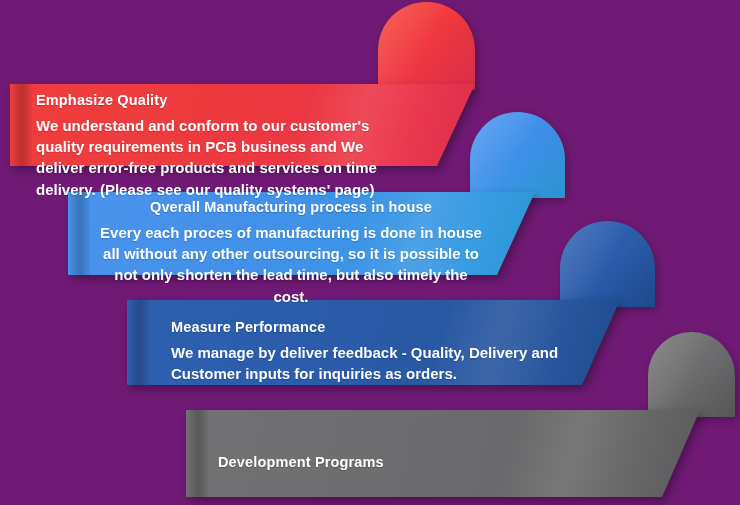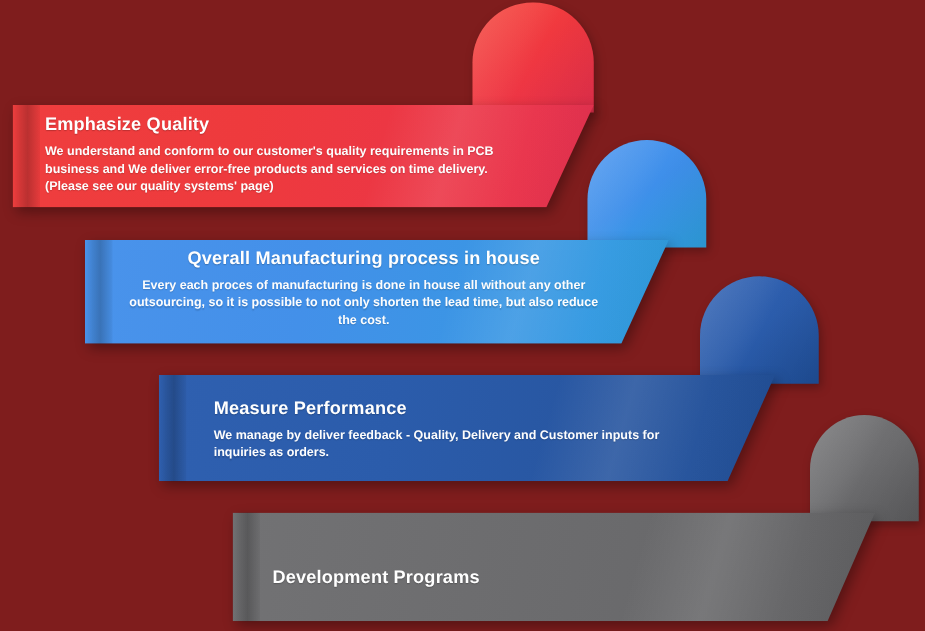--- a/index.html
+++ b/index.html
@@ -11,21 +11,21 @@
   body {
     font-family: "Liberation Sans", "DejaVu Sans", sans-serif;
     -webkit-font-smoothing: antialiased;
   }
 
   #stage {
     position: relative;
     width: 740px;
     height: 505px;
     overflow: hidden;
-    background: #7f1d1d;
+    background: #701a75;
   }
 
   
   .tab {
     position: absolute;
     border-radius: 48px 48px 0 0;
     z-index: 1;
     filter: drop-shadow(2px 3px 4px rgba(0,0,0,0.28));
   }
   .tab-sheen {
@@ -86,21 +86,21 @@
   .ribbon-title {
     font-size: 14.5px;
     font-weight: 700;
     letter-spacing: 0.15px;
     line-height: 1.15;
     margin: 0 0 6px 0;
     text-shadow: 0 1px 1px rgba(0,0,0,0.22);
     font-stretch: condensed;
   }
   .ribbon-desc {
-    font-size: 10px;
+    font-size: 15px;
     font-weight: 700;
     line-height: 1.42;
     margin: 0;
     color: #fdfdfd;
     text-shadow: 0 1px 1px rgba(0,0,0,0.16);
     font-stretch: condensed;
   }
 </style>
 </head>
 <body>
@@ -129,21 +129,21 @@
   </div>
 
   <div class="ribbon" style="left:68px; top:192px; width:467px; height:83px;">
     <div class="ribbon-body" style="background:linear-gradient(100deg,#4A93EB 0%,#4390E9 38%,#3897E3 76%,#2E9DDF 100%);"></div>
     <div class="ribbon-gloss"></div>
     <div class="ribbon-fold"></div>
   </div>
 
   <div class="ribbon-text" style="left:96px; top:199px; width:390px;text-align:center;">
     <p class="ribbon-title">Qverall Manufacturing process in house</p>
-    <p class="ribbon-desc">Every each proces of manufacturing is done in house all without any other outsourcing, so it is possible to not only shorten the lead time, but also reduce the cost.</p>
+    <p class="ribbon-desc">Every each proces of manufacturing is done in house all without any other outsourcing, so it is possible to not only shorten the lead time, but also timely the cost.</p>
   </div>
 
   <div class="tab" style="left:560px; top:221px; width:95px; height:86px;
               background:linear-gradient(145deg,#3263B4 0%,#2B5CAB 48%,#1F4E97 100%);">
     <div class="tab-sheen"></div>
   </div>
 
   <div class="ribbon" style="left:127px; top:300px; width:493px; height:85px;">
     <div class="ribbon-body" style="background:linear-gradient(100deg,#2F60B0 0%,#2B5CAB 38%,#27559F 76%,#204E96 100%);"></div>
     <div class="ribbon-gloss"></div>

